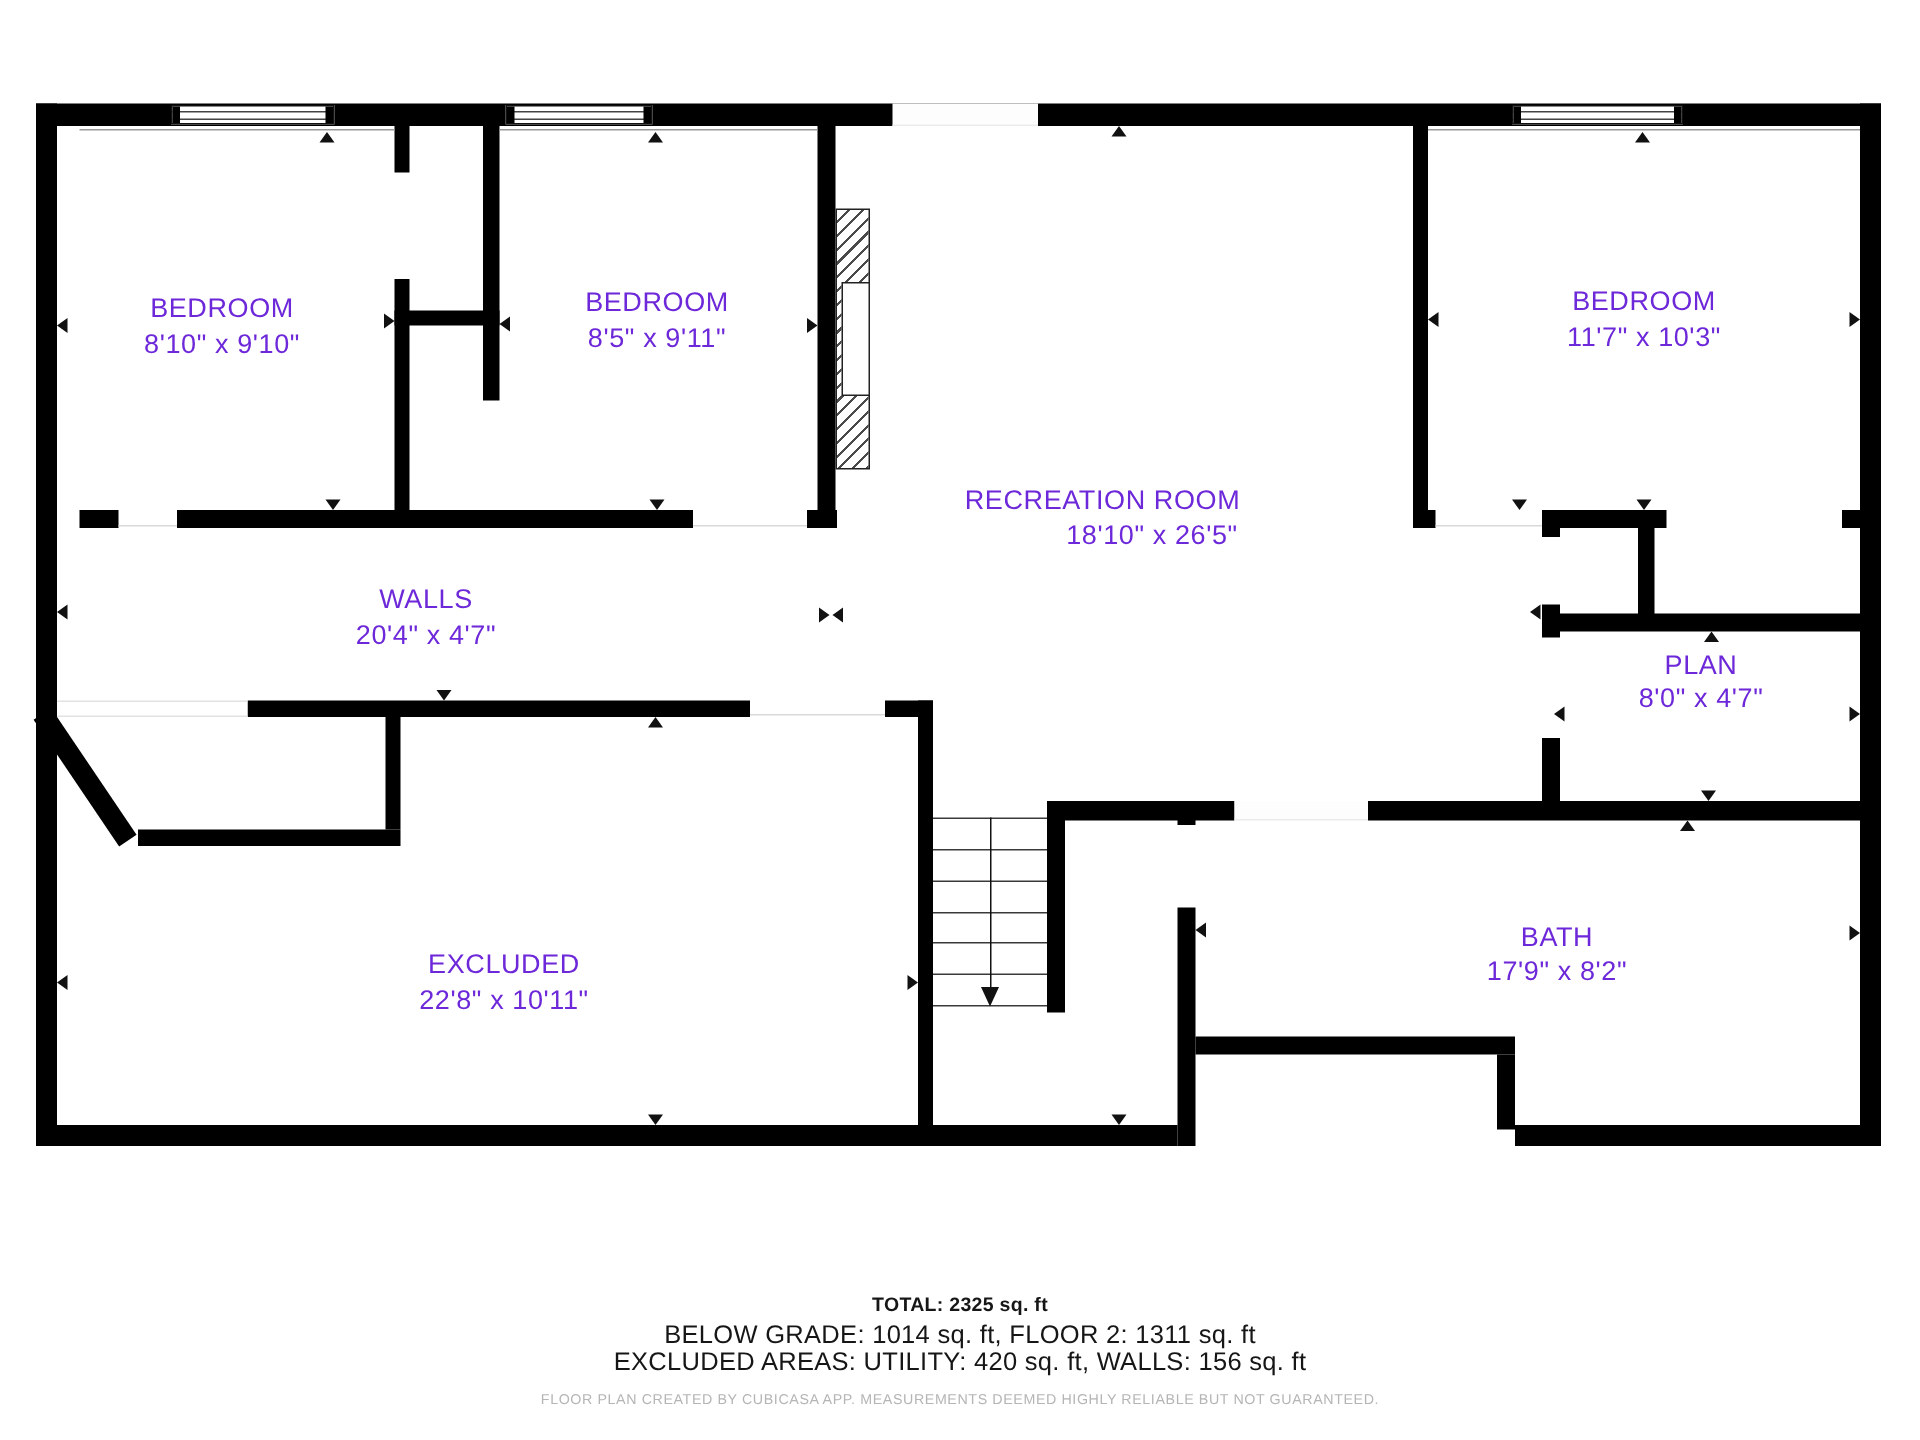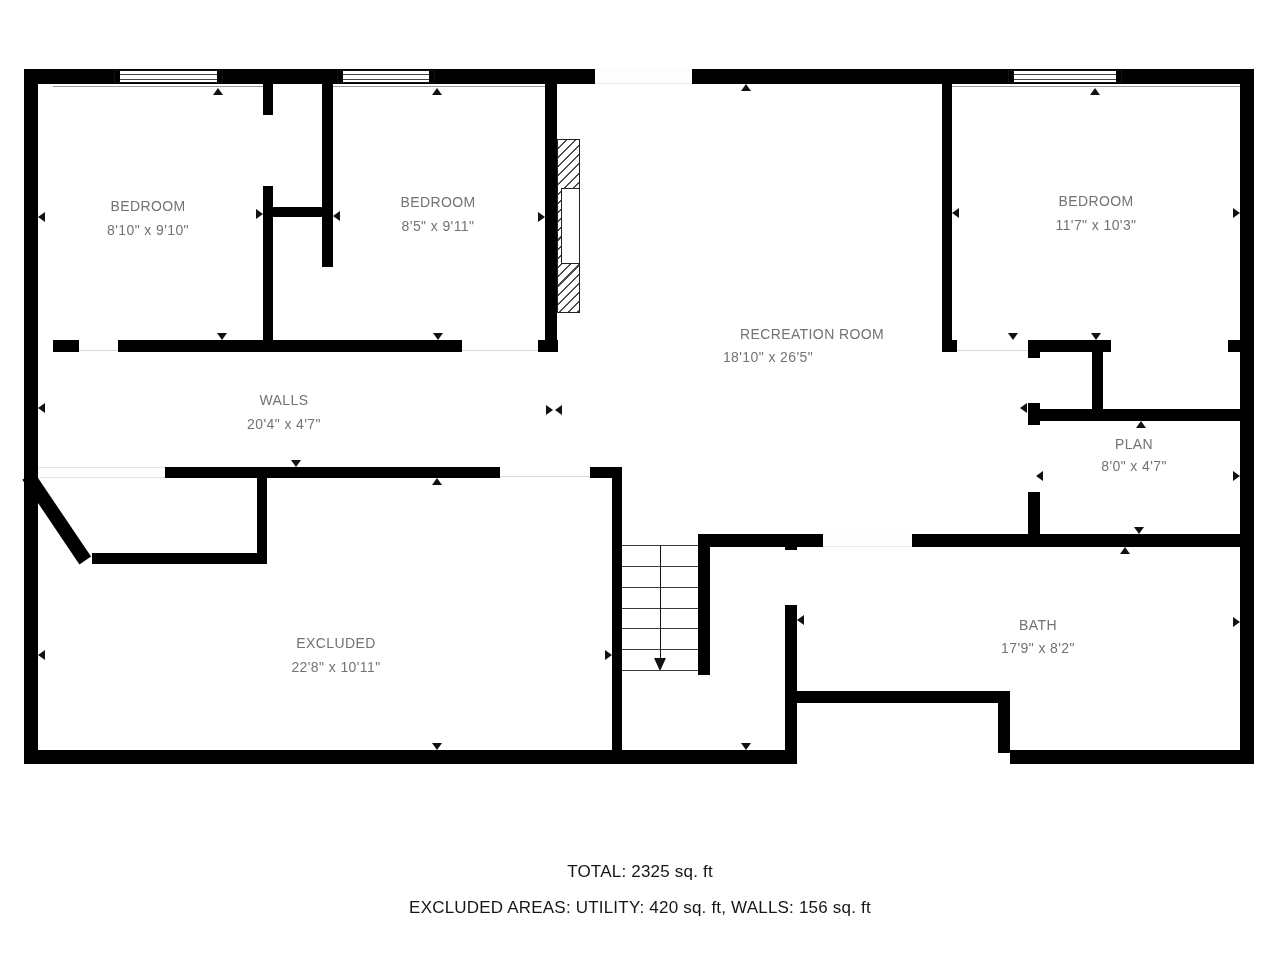--- a/index.html
+++ b/index.html
@@ -9,31 +9,31 @@
   .diag{position:absolute;background:#000;transform-origin:0 0;}
   .underline{position:absolute;height:1px;background:#9a9a9a;}
   .threshold{position:absolute;height:1px;background:#d9d9d9;}
   .opening{position:absolute;background:#fff;border-top:1px solid #e2e2e2;border-bottom:1px solid #e2e2e2;box-sizing:border-box;}
   .gap{position:absolute;background:#fdfdfd;border-bottom:1px solid #ececec;box-sizing:border-box;}
   .window{position:absolute;background:#fff;border:1px solid #111;box-sizing:border-box;}
   .window .pane{position:absolute;left:0;right:0;height:1px;background:#444;}
   .window .cap{position:absolute;top:0;bottom:0;width:5px;background:#000;}
   .marker{position:absolute;width:0;height:0;}
   .room-label,.room-dims{position:absolute;transform:translate(-50%,-50%);white-space:nowrap;
-        font-size:14px;letter-spacing:.4px;color:#737373;}
+        font-size:18px;letter-spacing:.4px;color:#6d28d9;}
   .stairs{position:absolute;}
   .stairs .tread{position:absolute;left:0;right:0;height:0;border-top:1.5px solid #3a3a3a;}
   .stairs .rail{position:absolute;width:0;border-left:1.5px solid #111;}
   .stairs .arrowhead{position:absolute;width:0;height:0;border-left:6px solid transparent;
         border-right:6px solid transparent;border-top:13px solid #111;}
   .fireplace{position:absolute;border:1px solid #222;box-sizing:border-box;
         background:repeating-linear-gradient(135deg,#ffffff 0 5px,#4a4a4a 5px 6.5px);}
   .fireplace .box{position:absolute;background:#fff;border:1px solid #222;box-sizing:border-box;}
   .summary{position:absolute;left:0;width:1280px;text-align:center;color:#161616;}
-  .sum-total{font-size:17px;font-weight:normal;letter-spacing:.2px;}
+  .sum-total{font-size:13px;font-weight:bold;letter-spacing:.2px;}
   .sum-line{font-size:17px;letter-spacing:.2px;}
   .sum-disclaimer{font-size:9.5px;color:#b5b5b5;letter-spacing:.4px;}
 </style>
 </head>
 <body>
 
 <div id="canvas">
   <div id="plan">
       <div class="wall" style="left: 24px; top: 69px; width: 1230px; height: 15px;"></div>
       <div class="wall" style="left: 24px; top: 69px; width: 14px; height: 695px;"></div>
@@ -144,26 +144,28 @@
         <div class="box" style="left: 3px; top: 48px; width: 19px; height: 76px;"></div>
       </div>
     </div>
   <div id="labels">
       <div class="room-label" style="left: 148px; top: 206px;">BEDROOM</div>
       <div class="room-dims" style="left: 148px; top: 230px;">8'10" x 9'10"</div>
       <div class="room-label" style="left: 438px; top: 202px;">BEDROOM</div>
       <div class="room-dims" style="left: 438px; top: 226px;">8'5" x 9'11"</div>
       <div class="room-label" style="left: 1096px; top: 201px;">BEDROOM</div>
       <div class="room-dims" style="left: 1096px; top: 225px;">11'7" x 10'3"</div>
-      <div class="room-label" style="left: 812px; top: 334px; text-align: right;">RECREATION ROOM</div>
+      <div class="room-label" style="left: 735px; top: 334px; text-align: right;">RECREATION ROOM</div>
       <div class="room-dims" style="left: 768px; top: 357px;">18'10" x 26'5"</div>
       <div class="room-label" style="left: 284px; top: 400px;">WALLS</div>
       <div class="room-dims" style="left: 284px; top: 424px;">20'4" x 4'7"</div>
       <div class="room-label" style="left: 1134px; top: 444px;">PLAN</div>
       <div class="room-dims" style="left: 1134px; top: 466px;">8'0" x 4'7"</div>
       <div class="room-label" style="left: 336px; top: 643px;">EXCLUDED</div>
       <div class="room-dims" style="left: 336px; top: 667px;">22'8" x 10'11"</div>
       <div class="room-label" style="left: 1038px; top: 625px;">BATH</div>
       <div class="room-dims" style="left: 1038px; top: 648px;">17'9" x 8'2"</div>
     </div>
   <div class="summary sum-total" style="top:862px;">TOTAL: 2325 sq. ft</div>
+  <div class="summary sum-line" style="top:880px;">BELOW GRADE: 1014 sq. ft, FLOOR 2: 1311 sq. ft</div>
   <div class="summary sum-line" style="top:898px;">EXCLUDED AREAS: UTILITY: 420 sq. ft, WALLS: 156 sq. ft</div>
+  <div class="summary sum-disclaimer" style="top:928px;">FLOOR PLAN CREATED BY CUBICASA APP. MEASUREMENTS DEEMED HIGHLY RELIABLE BUT NOT GUARANTEED.</div>
 </div>
 
 </body></html>

